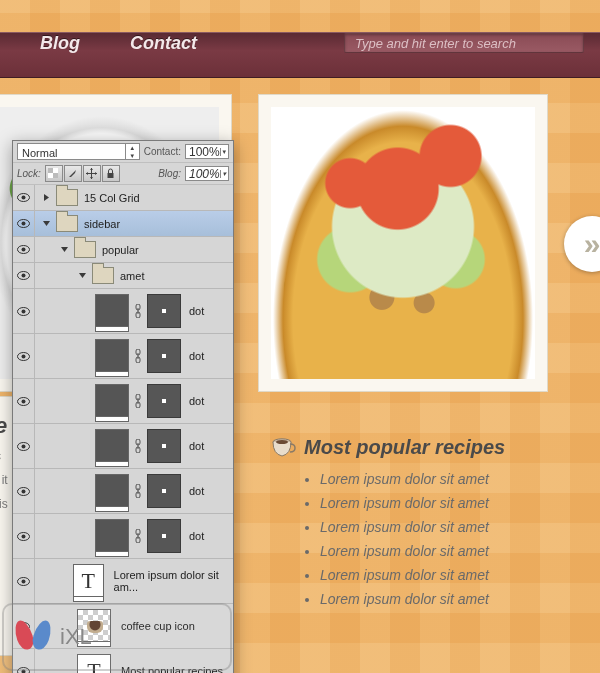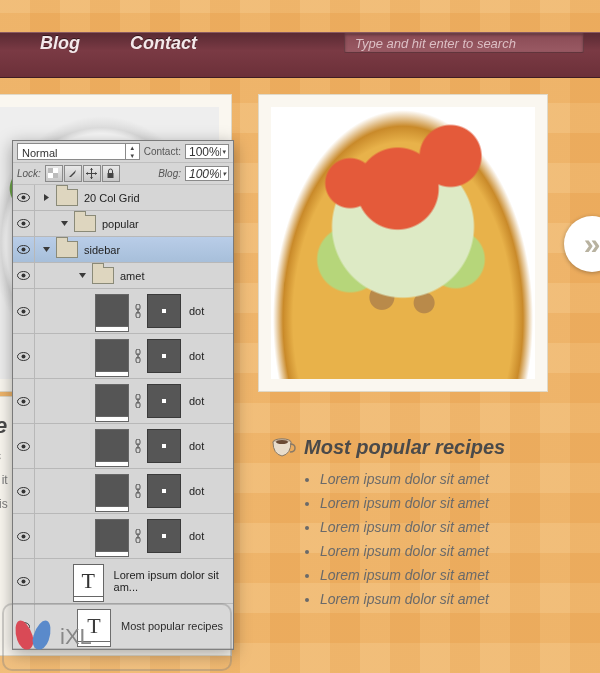--- a/index.html
+++ b/index.html
@@ -298,59 +298,59 @@
         </div>
         <div class="row-body">
           <span class="ind" style="width: 6px;"></span>
           <span class="tri">
             <svg viewBox="0 0 9 9">
               <path d="M2 1 L7 4.5 L2 8 Z"></path>
             </svg>
           </span>
           <span class="ind" style="width: 4px;"></span>
           <span class="fold"></span>
-          <span class="lname">20 Col Grid</span>
+          <span class="lname">15 Col Grid</span>
+        </div>
+      </div>
+      <div class="layer-row sel">
+        <div class="eye-col">
+          <svg viewBox="0 0 13 9">
+            <ellipse cx="6.5" cy="4.5" rx="6" ry="4" fill="none" stroke="#333"></ellipse>
+            <circle cx="6.5" cy="4.5" r="2" fill="#333"></circle>
+          </svg>
+        </div>
+        <div class="row-body">
+          <span class="ind" style="width: 6px;"></span>
+          <span class="tri">
+            <svg viewBox="0 0 9 9">
+              <path d="M1 2 L8 2 L4.5 7 Z"></path>
+            </svg>
+          </span>
+          <span class="ind" style="width: 4px;"></span>
+          <span class="fold"></span>
+          <span class="lname">sidebar</span>
         </div>
       </div>
       <div class="layer-row">
         <div class="eye-col">
           <svg viewBox="0 0 13 9">
             <ellipse cx="6.5" cy="4.5" rx="6" ry="4" fill="none" stroke="#333"></ellipse>
             <circle cx="6.5" cy="4.5" r="2" fill="#333"></circle>
           </svg>
         </div>
         <div class="row-body">
           <span class="ind" style="width: 24px;"></span>
           <span class="tri">
             <svg viewBox="0 0 9 9">
               <path d="M1 2 L8 2 L4.5 7 Z"></path>
             </svg>
           </span>
           <span class="ind" style="width: 4px;"></span>
           <span class="fold"></span>
           <span class="lname">popular</span>
-        </div>
-      </div>
-      <div class="layer-row sel">
-        <div class="eye-col">
-          <svg viewBox="0 0 13 9">
-            <ellipse cx="6.5" cy="4.5" rx="6" ry="4" fill="none" stroke="#333"></ellipse>
-            <circle cx="6.5" cy="4.5" r="2" fill="#333"></circle>
-          </svg>
-        </div>
-        <div class="row-body">
-          <span class="ind" style="width: 6px;"></span>
-          <span class="tri">
-            <svg viewBox="0 0 9 9">
-              <path d="M1 2 L8 2 L4.5 7 Z"></path>
-            </svg>
-          </span>
-          <span class="ind" style="width: 4px;"></span>
-          <span class="fold"></span>
-          <span class="lname">sidebar</span>
         </div>
       </div>
       <div class="layer-row">
         <div class="eye-col">
           <svg viewBox="0 0 13 9">
             <ellipse cx="6.5" cy="4.5" rx="6" ry="4" fill="none" stroke="#333"></ellipse>
             <circle cx="6.5" cy="4.5" r="2" fill="#333"></circle>
           </svg>
         </div>
         <div class="row-body">
@@ -506,20 +506,33 @@
       </div>
       <div class="layer-row big-row">
         <div class="eye-col">
           <svg viewBox="0 0 13 9">
             <ellipse cx="6.5" cy="4.5" rx="6" ry="4" fill="none" stroke="#333"></ellipse>
             <circle cx="6.5" cy="4.5" r="2" fill="#333"></circle>
           </svg>
         </div>
         <div class="row-body">
           <span class="ind" style="width: 42px;"></span>
+          <span class="img-thumb"></span>
+          <span class="lname">coffee cup icon</span>
+        </div>
+      </div>
+      <div class="layer-row big-row">
+        <div class="eye-col">
+          <svg viewBox="0 0 13 9">
+            <ellipse cx="6.5" cy="4.5" rx="6" ry="4" fill="none" stroke="#333"></ellipse>
+            <circle cx="6.5" cy="4.5" r="2" fill="#333"></circle>
+          </svg>
+        </div>
+        <div class="row-body">
+          <span class="ind" style="width: 42px;"></span>
           <span class="t-thumb">T</span>
           <span class="lname">Most popular recipes</span>
         </div>
       </div>
     </div>
 </div>
 
 <div class="watermark">
   <div class="logo"></div>
   <span class="big">iXL</span>

